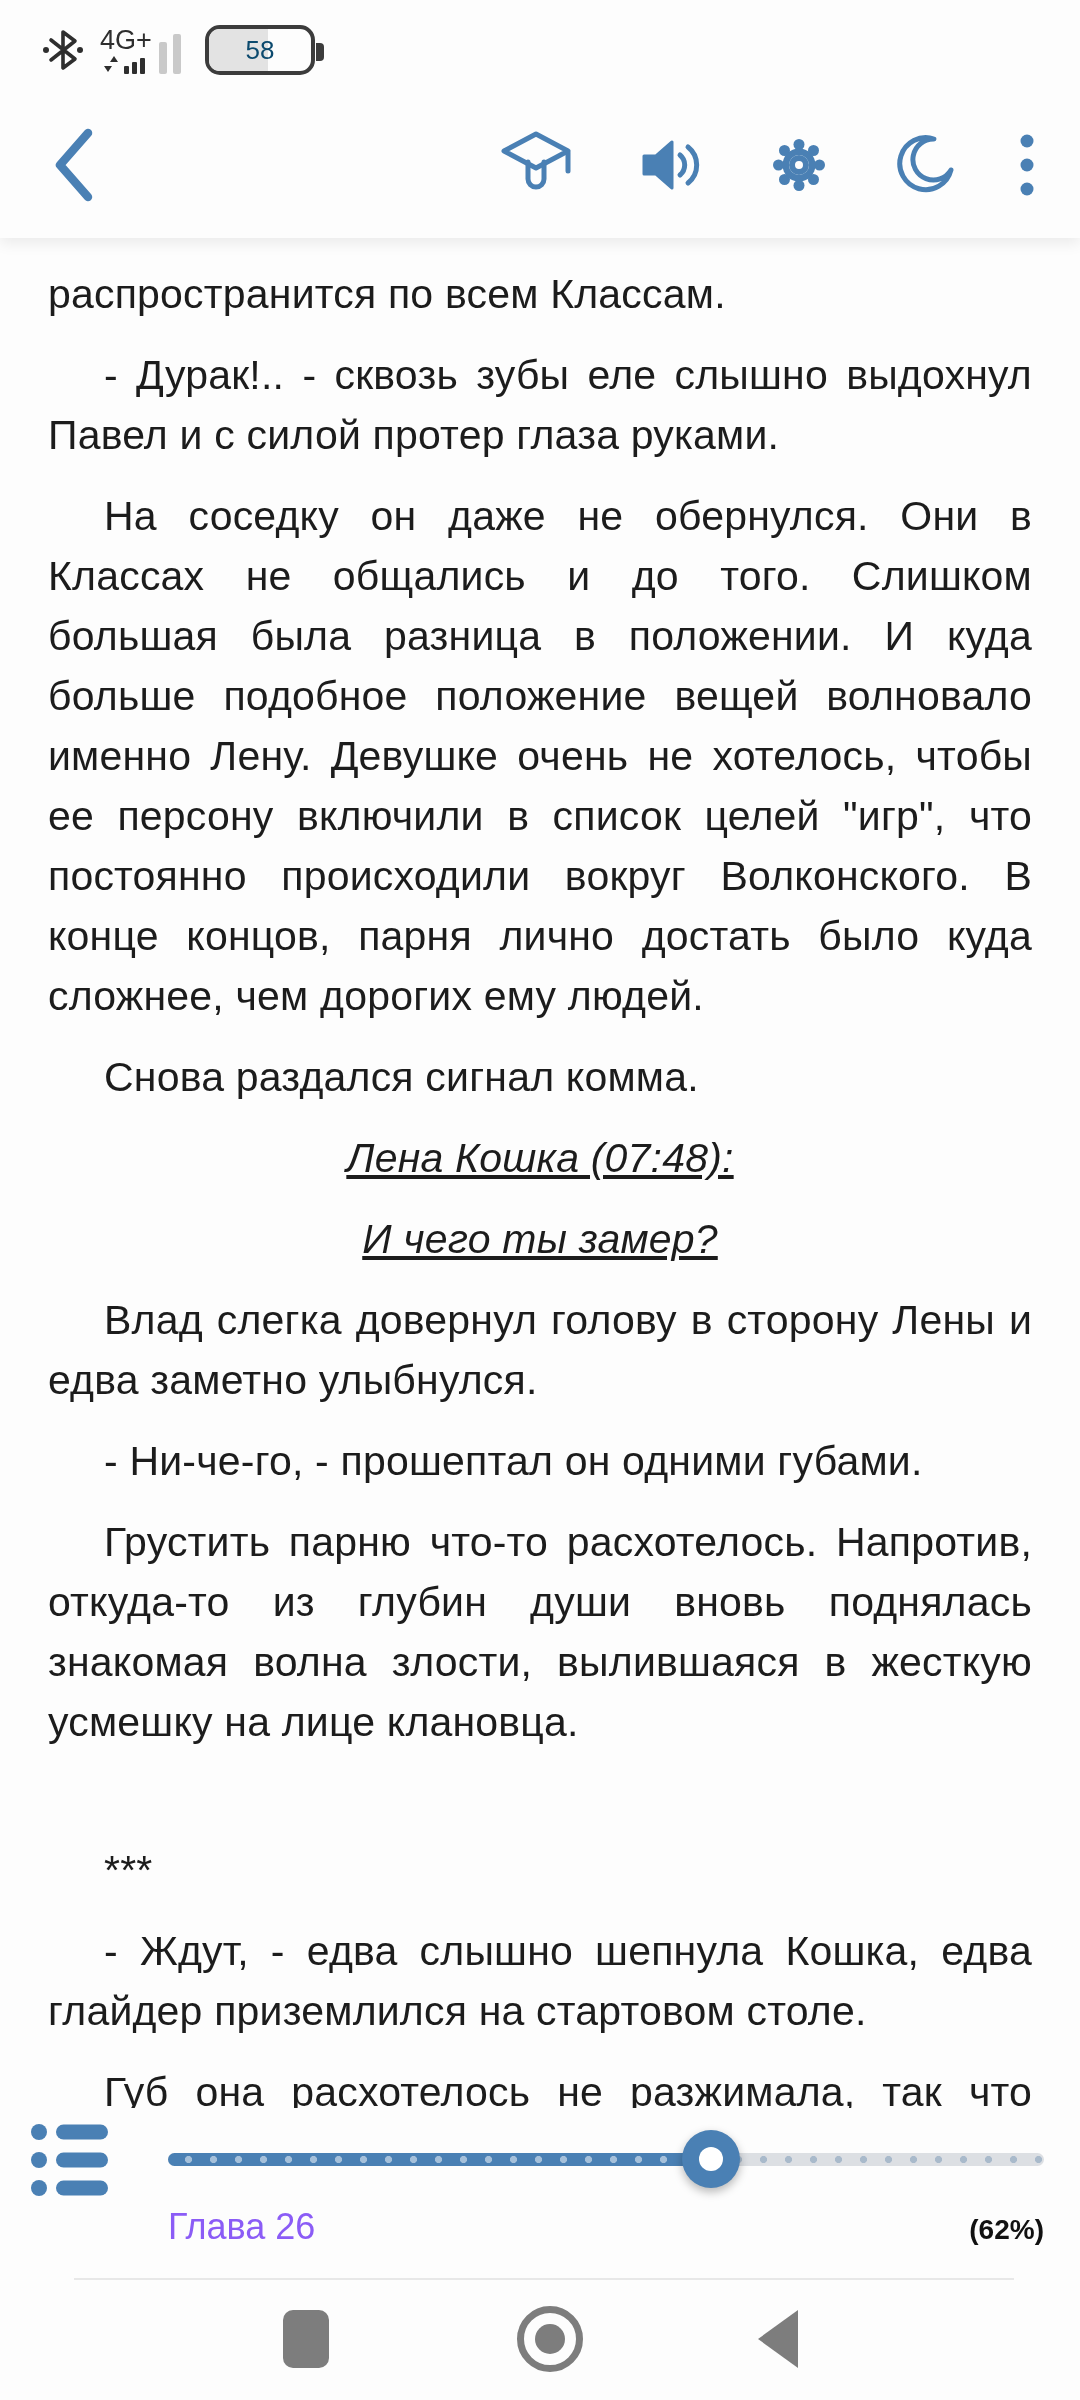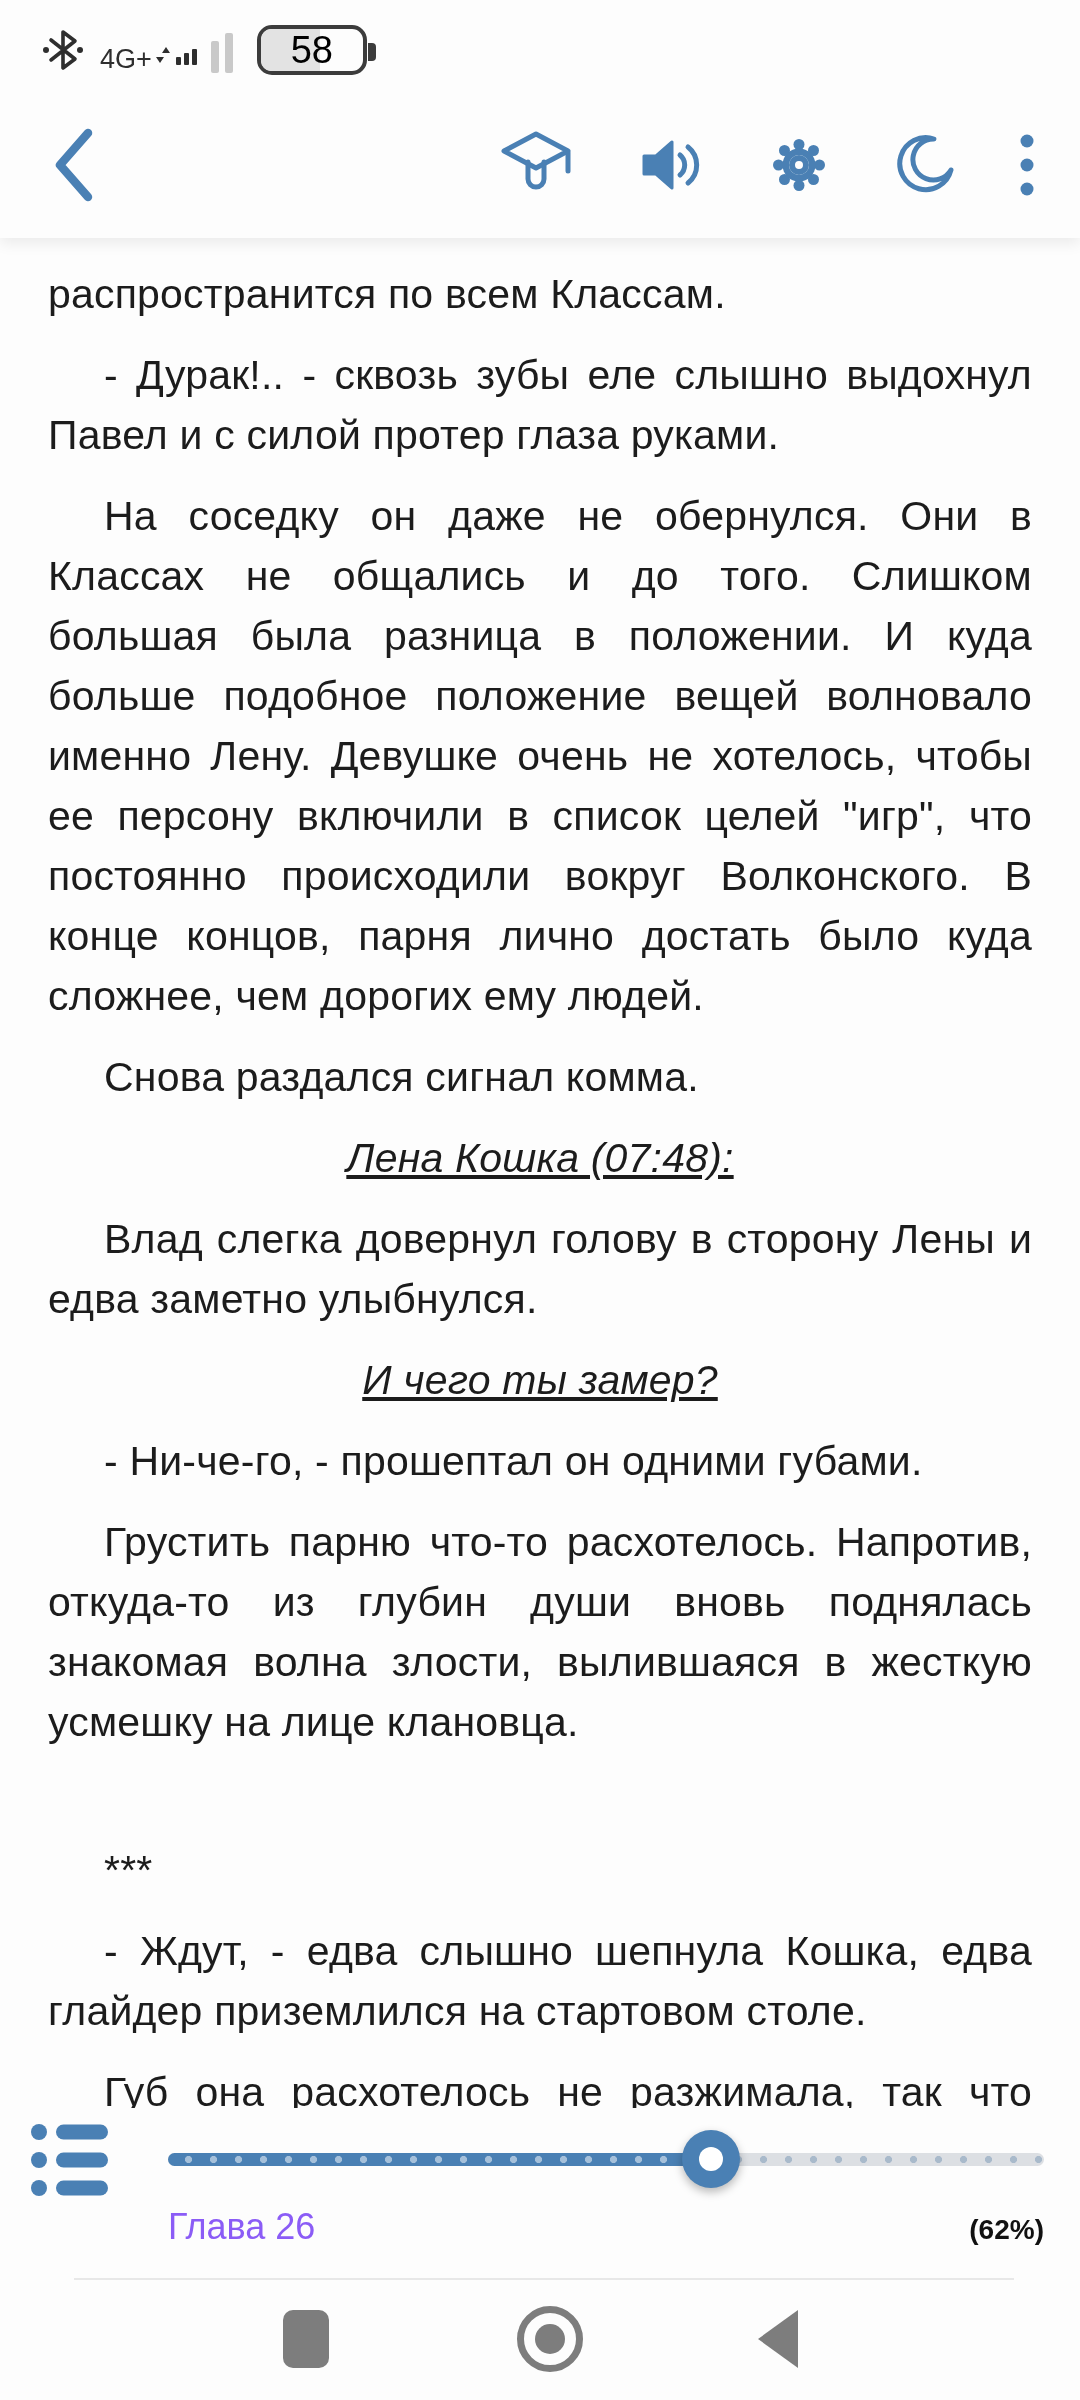--- a/index.html
+++ b/index.html
@@ -12,25 +12,25 @@
 
   
   .chrome { position:absolute; top:0; left:0; right:0; height:238px; background:#fdfdfd;
             box-shadow:0 5px 14px rgba(0,0,0,.08); z-index:5; }
   .statusbar { position:absolute; top:8px; left:0; right:0; height:84px;
                display:flex; align-items:center; justify-content:space-between; padding:0 42px; }
   .sb-left { display:flex; align-items:center; gap:14px; }
   .time { font-size:41px; color:#2d2d2d; letter-spacing:1px; }
   .sb-right { display:flex; align-items:center; gap:16px; }
   .net { display:flex; align-items:flex-end; gap:5px; }
-  .net-col { display:flex; flex-direction:row; align-items:flex-start; }
+  .net-col { display:flex; flex-direction:column; align-items:flex-start; }
   .net-label { font-size:27px; color:#2e2e2e; font-weight:500; line-height:28px; }
   .battery { position:relative; width:110px; height:50px; border:4px solid #3c3c3c; border-radius:15px; margin-left:6px; }
   .b-fill { position:absolute; left:0; top:0; bottom:0; background:#e3e3e3; border-radius:10px 0 0 10px; }
-  .b-text { position:relative; display:block; width:100%; text-align:center; font-size:38px; line-height:42px; color:#000000; }
+  .b-text { position:relative; display:block; width:100%; text-align:center; font-size:26px; line-height:42px; color:#0c4a6e; }
   .b-nub { position:absolute; right:-13px; top:14px; width:8px; height:18px; background:#3c3c3c; border-radius:0 4px 4px 0; }
 
   .toolbar { position:absolute; top:92px; left:0; right:0; height:146px;
              display:flex; align-items:center; padding:0 46px; }
   .tb-right { margin-left:auto; display:flex; align-items:center; gap:64px; }
   .tb-btn { display:flex; align-items:center; justify-content:center; }
 
   
   .reader { position:absolute; top:238px; bottom:292px; left:0; right:0; overflow:hidden; color:#1c1c1c; }
   .clipline { position:relative; height:20px; overflow:hidden; margin:0 48px; }
@@ -169,22 +169,22 @@
   <main class="reader">
     <div class="clipline">
       <span>слух о случившемся слишком уж быстро ду</span>
     </div>
     <div class="text">
         <p class="para continued">распространится по всем Классам.</p>
         <p class="para">- Дурак!.. - сквозь зубы еле слышно выдохнул Павел и с силой протер глаза руками.</p>
         <p class="para">На соседку он даже не обернулся. Они в Классах не общались и до того. Слишком большая была разница в положении. И куда больше подобное положение вещей волновало именно Лену. Девушке очень не хотелось, чтобы ее персону включили в список целей "игр", что постоянно происходили вокруг Волконского. В конце концов, парня лично достать было куда сложнее, чем дорогих ему людей.</p>
         <p class="para">Снова раздался сигнал комма.</p>
         <p class="para chat">Лена Кошка (07:48):</p>
+        <p class="para chat">И чего ты замер?</p>
         <p class="para">Влад слегка довернул голову в сторону Лены и едва заметно улыбнулся.</p>
-        <p class="para chat">И чего ты замер?</p>
         <p class="para">- Ни-че-го, - прошептал он одними губами.</p>
         <p class="para">Грустить парню что-то расхотелось. Напротив, откуда-то из глубин души вновь поднялась знакомая волна злости, вылившаяся в жесткую усмешку на лице клановца.</p>
         <p class="para stars">***</p>
         <p class="para">- Ждут, - едва слышно шепнула Кошка, едва глайдер приземлился на стартовом столе.</p>
         <p class="para last">Губ она расхотелось не разжимала, так что</p>
       </div>
   </main>
 
   <div class="readerbar">
     <div class="toc">

